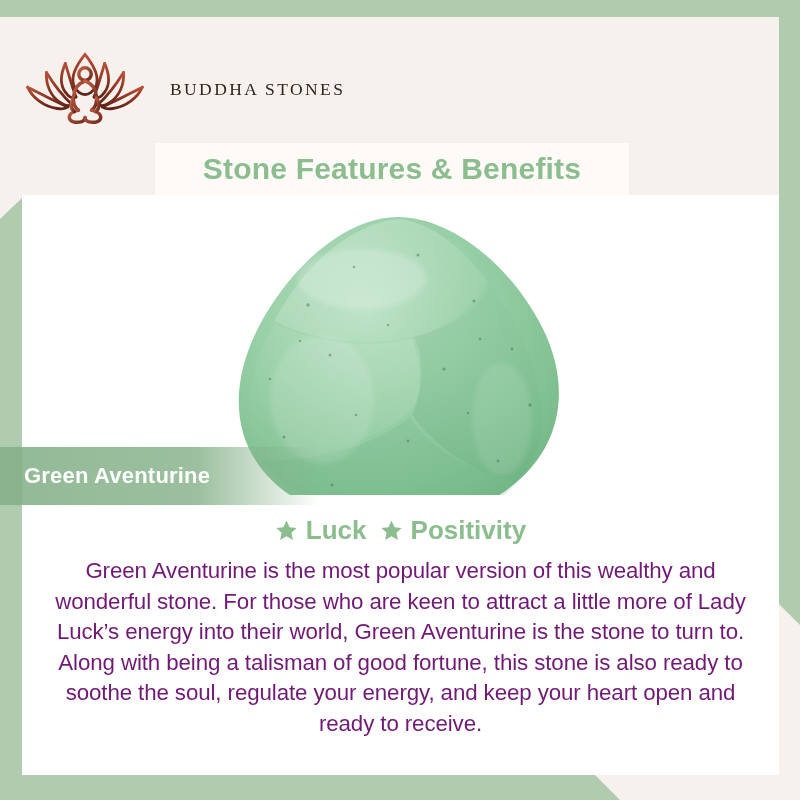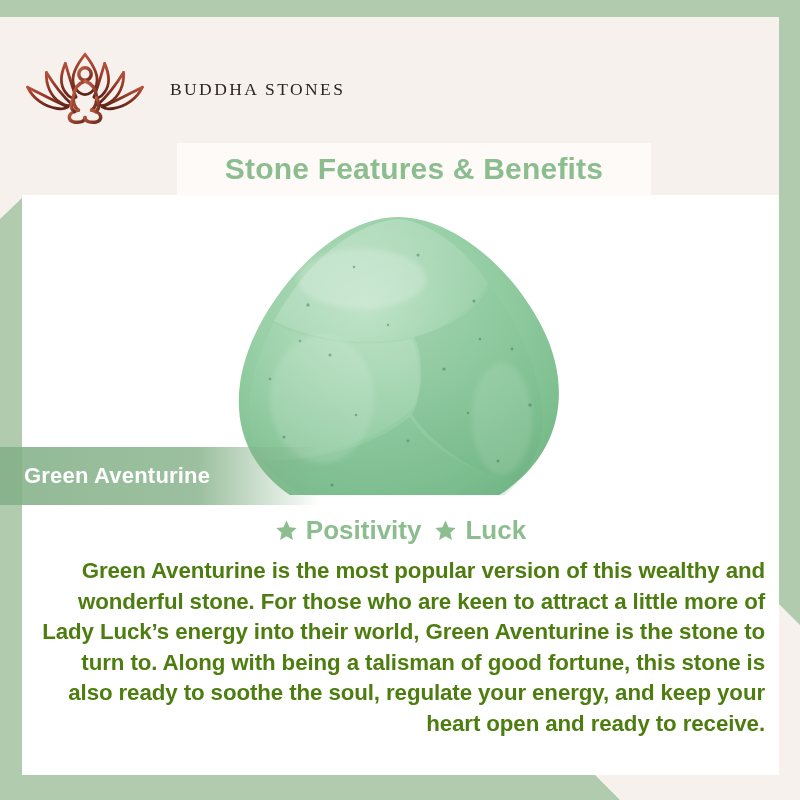--- a/index.html
+++ b/index.html
@@ -44,21 +44,21 @@
     margin-top:2px;
     font-family:"Liberation Serif", serif;
     font-size:17.5px;
     letter-spacing:2.4px;
     color:#2e2420;
     font-weight:400;
   }
 
   
   .title-banner {
-    position:absolute; left:177px; top:143px; width:474px; height:52px;
+    position:absolute; left:155px; top:143px; width:474px; height:52px;
     background:#fdfaf8;
     display:flex; align-items:center; justify-content:center;
     z-index:6;
   }
   .title-text {
     font-family:"Liberation Sans Narrow","Liberation Sans", sans-serif;
     font-weight:bold;
     font-size:30px;
     color:#8cbd8e;
     letter-spacing:.2px;
@@ -117,23 +117,23 @@
     font-weight:bold;
     font-size:26px;
     color:#8cbd8e;
     white-space:nowrap;
   }
   .body-copy {
     margin:10px 14px 0 14px;
     font-family:"Liberation Sans Narrow","Liberation Sans", sans-serif;
     font-size:22.3px;
     line-height:30.5px;
-    color:#4d7c0f;
-    font-weight:700;
-    text-align:right;
+    color:#701a75;
+    font-weight:400;
+    text-align:center;
     letter-spacing:-.1px;
   }
 </style>
 </head>
 <body>
 
 <div id="stage">
 
   <div class="frame-top"></div>
   <div class="frame-right"></div>
@@ -263,28 +263,28 @@
     <span class="label-text">Green Aventurine</span>
   </div>
 
   <div class="content">
     <div class="features">
 
       <div class="feature">
         <svg class="star" viewBox="0 0 24 24">
           <path d="M12 1.6 L15.2 8.6 L22.6 9.4 L17.1 14.4 L18.7 21.8 L12 18 L5.3 21.8 L6.9 14.4 L1.4 9.4 L8.8 8.6 Z" fill="#8cbd8e"></path>
         </svg>
-        <span class="feature-label">Positivity</span>
+        <span class="feature-label">Luck</span>
       </div>
 
       <div class="feature">
         <svg class="star" viewBox="0 0 24 24">
           <path d="M12 1.6 L15.2 8.6 L22.6 9.4 L17.1 14.4 L18.7 21.8 L12 18 L5.3 21.8 L6.9 14.4 L1.4 9.4 L8.8 8.6 Z" fill="#8cbd8e"></path>
         </svg>
-        <span class="feature-label">Luck</span>
+        <span class="feature-label">Positivity</span>
       </div>
 
 
     </div>
 
     <p class="body-copy">Green Aventurine is the most popular version of this wealthy and wonderful stone. For those who are keen to attract a little more of Lady Luck’s energy into their world, Green Aventurine is the stone to turn to. Along with being a talisman of good fortune, this stone is also ready to soothe the soul, regulate your energy, and keep your heart open and ready to receive.</p>
   </div>
 
   <div class="title-banner">
     <span class="title-text">Stone Features &amp; Benefits</span>

